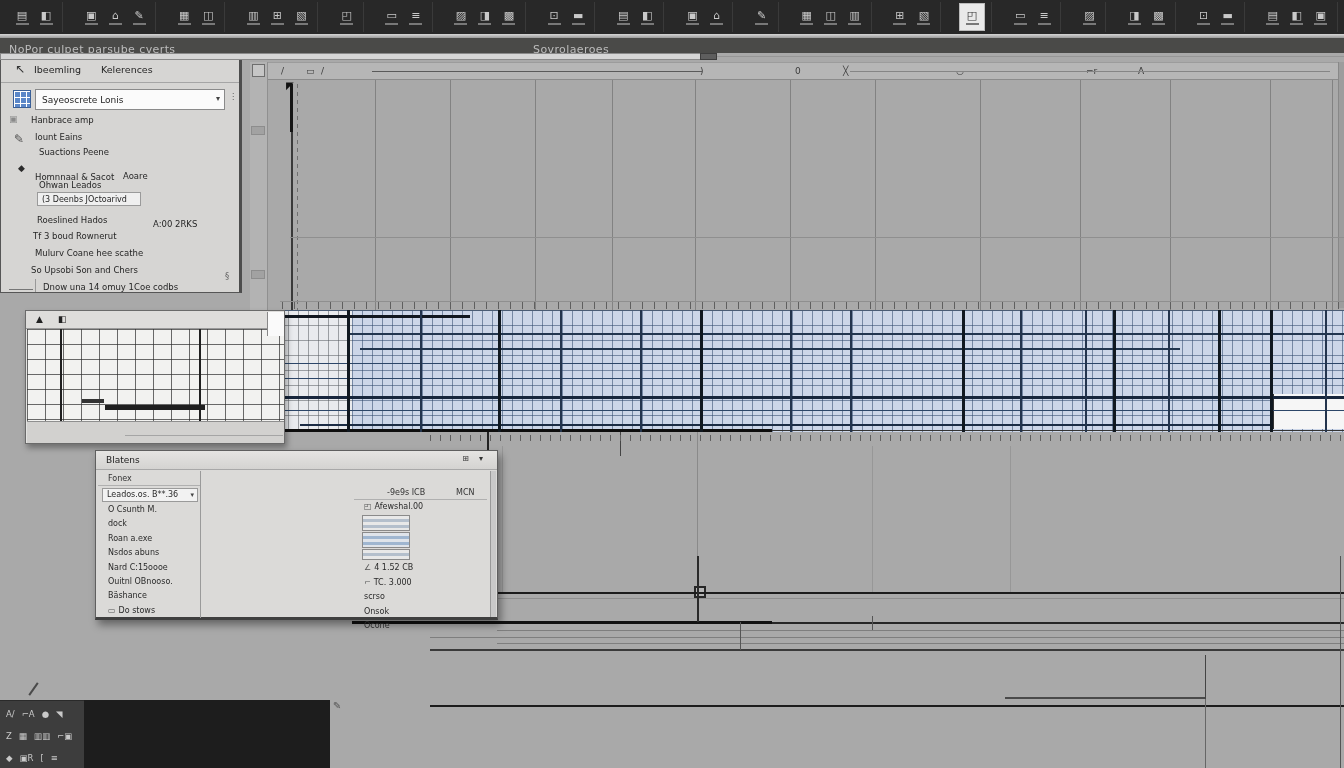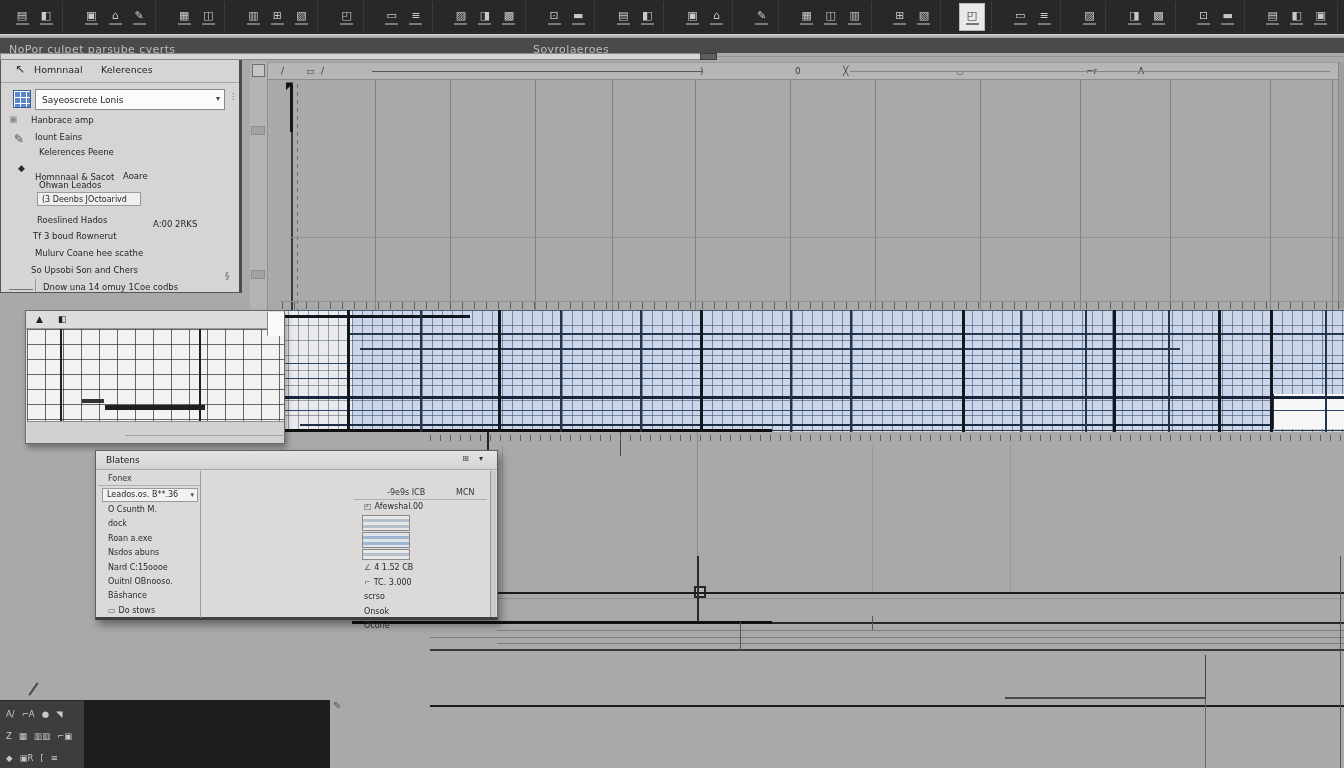--- a/index.html
+++ b/index.html
@@ -616,40 +616,40 @@
 
 <div id="hscroll">
   <div class="bar"></div>
   <div class="handle"></div>
   <div class="tail"></div>
 </div>
 
 <div id="properties">
   <div id="p-title">
     <span class="picon">↖</span>
-    <span id="p-tab1">Homnnaal</span>
+    <span id="p-tab1">Ibeemling</span>
     <span id="p-tab2">Kelerences</span>
   </div>
   <div id="p-type-icon"></div>
   <div id="p-type-field">
     <span class="txt">Sayeoscrete Lonis</span>
     <span class="chev">▾</span>
   </div>
   <span id="p-type-side">⋮</span>
 
   <div class="prow" style="top:57px;">
     <span class="ric" style="left:8px;top:1px;font-size:9px;color:#8a8a8a;">▣</span>
     <span class="lbl" style="left:30px;top:2px;">Hanbrace amp</span>
   </div>
   <div class="prow" style="top:74px;">
     <span class="ric" style="left:13px;top:2px;font-size:12px;">✎</span>
     <span class="lbl" style="left:34px;top:2px;">Iount Eains</span>
   </div>
   <div class="prow" style="top:89px;">
-    <span class="lbl" style="left:38px;top:2px;">Kelerences Peene</span>
+    <span class="lbl" style="left:38px;top:2px;">Suactions Peene</span>
     <span class="val" style="left:122px;top:2px;">Aoare</span>
   </div>
   <div class="prow" style="top:106px;">
     <span class="ric" style="left:17px;top:1px;font-size:9px;color:#2b2b2b;">◆</span>
     <span class="lbl" style="left:34px;top:10px;">Homnnaal &amp; Sacot</span>
   </div>
   <div class="prow" style="top:122px;">
     <span class="lbl" style="left:38px;top:2px;">Ohwan Leados</span>
   </div>
   <div class="prow" style="top:138px;">

